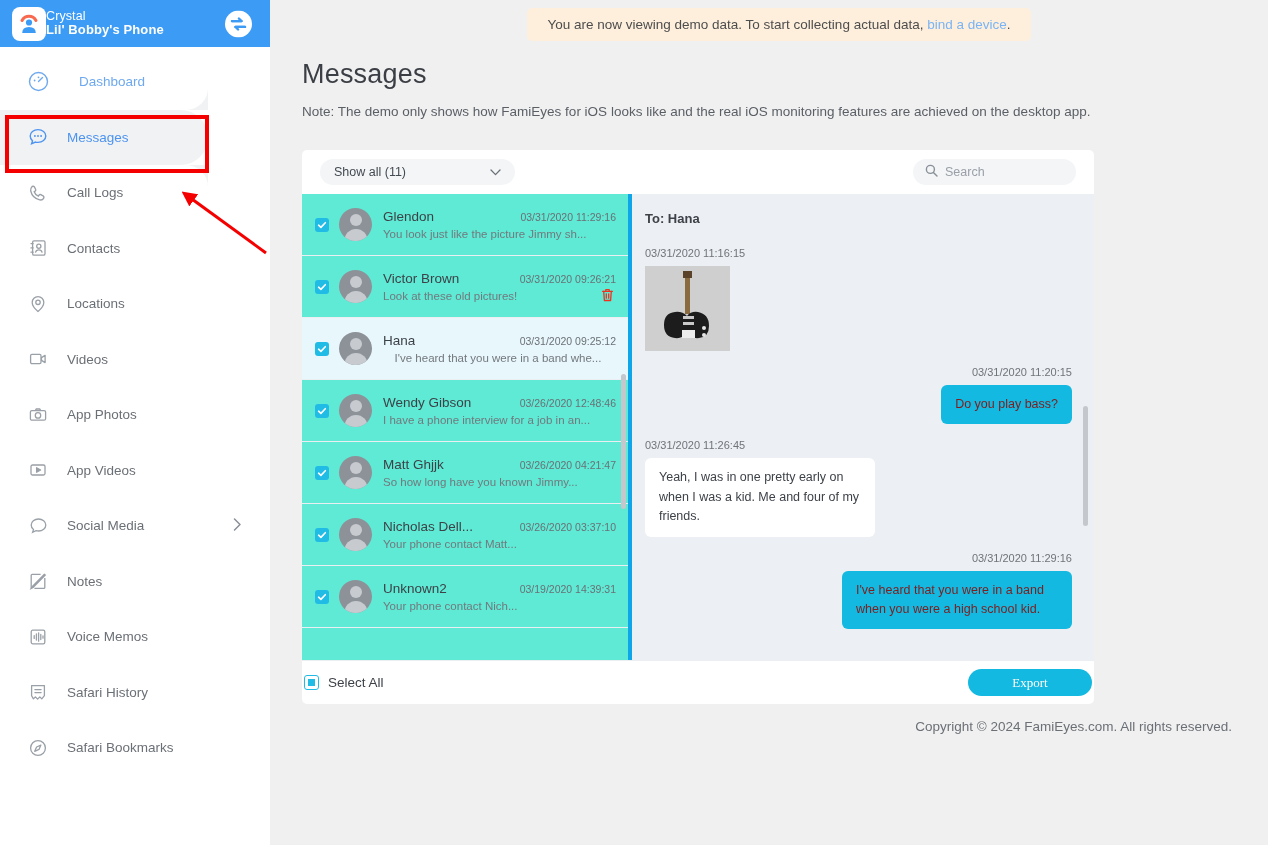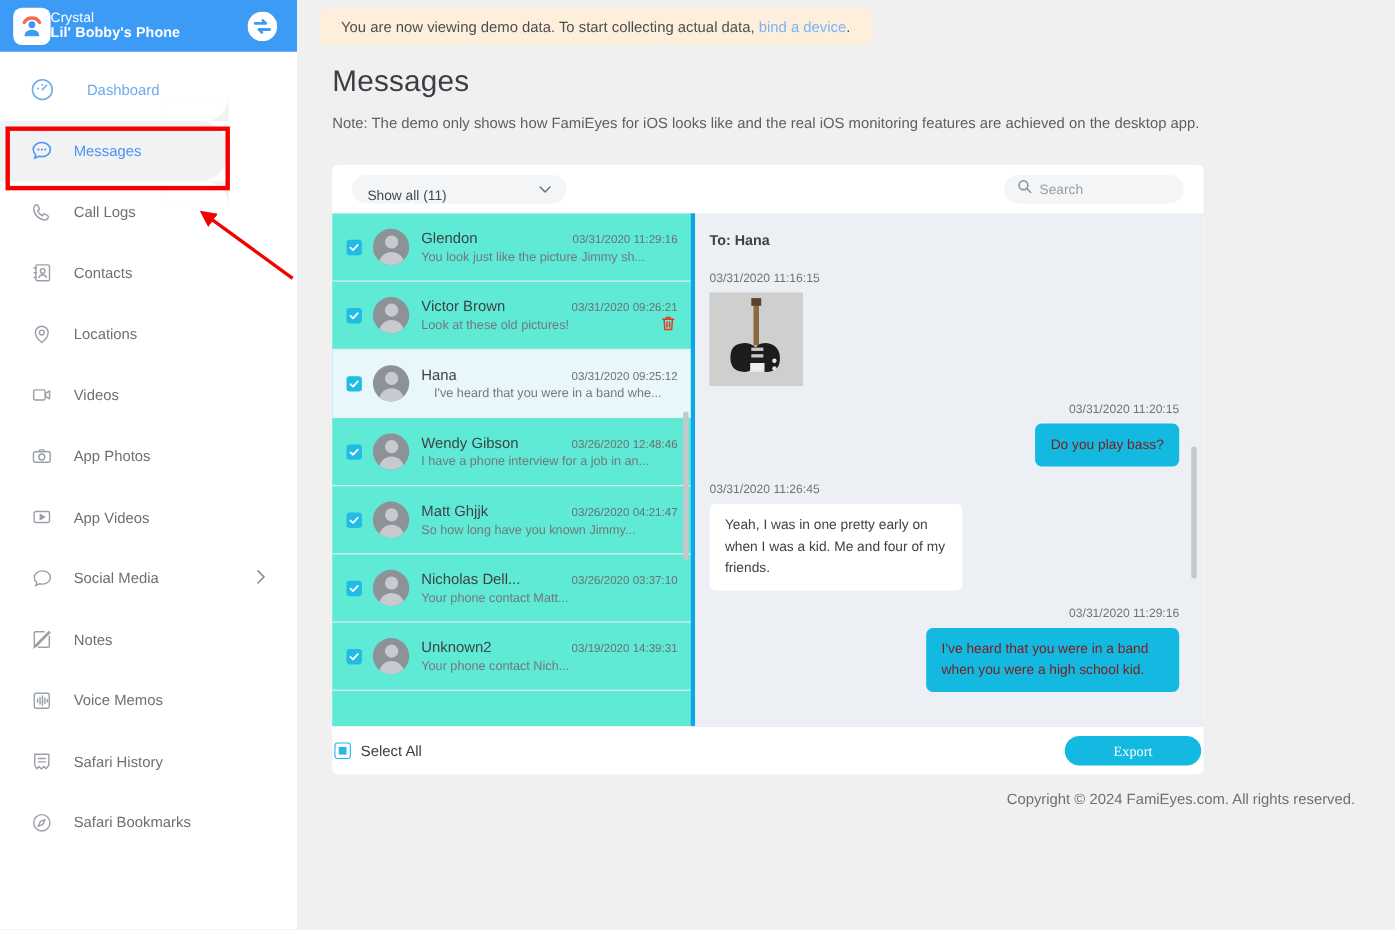--- a/index.html
+++ b/index.html
@@ -90,21 +90,21 @@
   .notch-bottom::after { top: 0; border-top-right-radius: 22px; }
 
   
   .main {
     position: absolute; left: 270px; top: 0;
     width: 998px; height: 845px;
     background: #f0f0f0;
   }
   .demo-banner-wrap {
     height: 47px;
-    display: flex; align-items: center; justify-content: flex-start;
+    display: flex; align-items: center; justify-content: center;
     padding-top: 2px;
     margin-left: 20px;
   }
   .demo-banner {
     background: #fdefdc;
     border-radius: 5px;
     padding: 9px 20px;
     font-size: 13.5px;
     color: #4d4d4d;
     white-space: nowrap;
@@ -134,21 +134,21 @@
   .card-toolbar {
     height: 44px;
     display: flex; align-items: center;
     padding: 0 18px 0 18px;
     position: relative;
   }
   .dropdown {
     width: 195px; height: 26px;
     background: #f3f5f7;
     border-radius: 13px;
-    display: flex; align-items: flex-end;
+    display: flex; align-items: center;
     padding: 0 14px;
     font-size: 12.5px;
     color: #444a51;
     cursor: pointer;
     position: relative;
   }
   .dropdown .chev {
     position: absolute; right: 14px; top: 50%;
     transform: translateY(-50%);
   }

